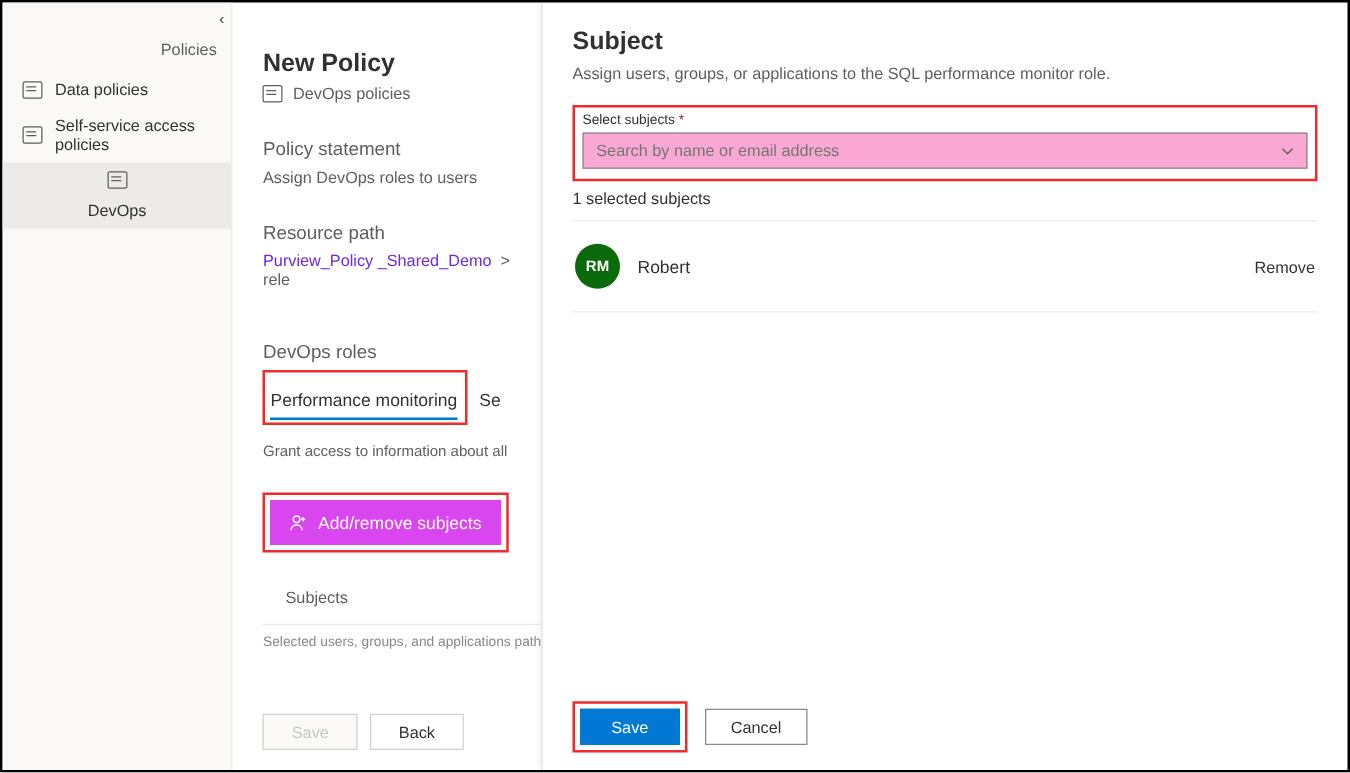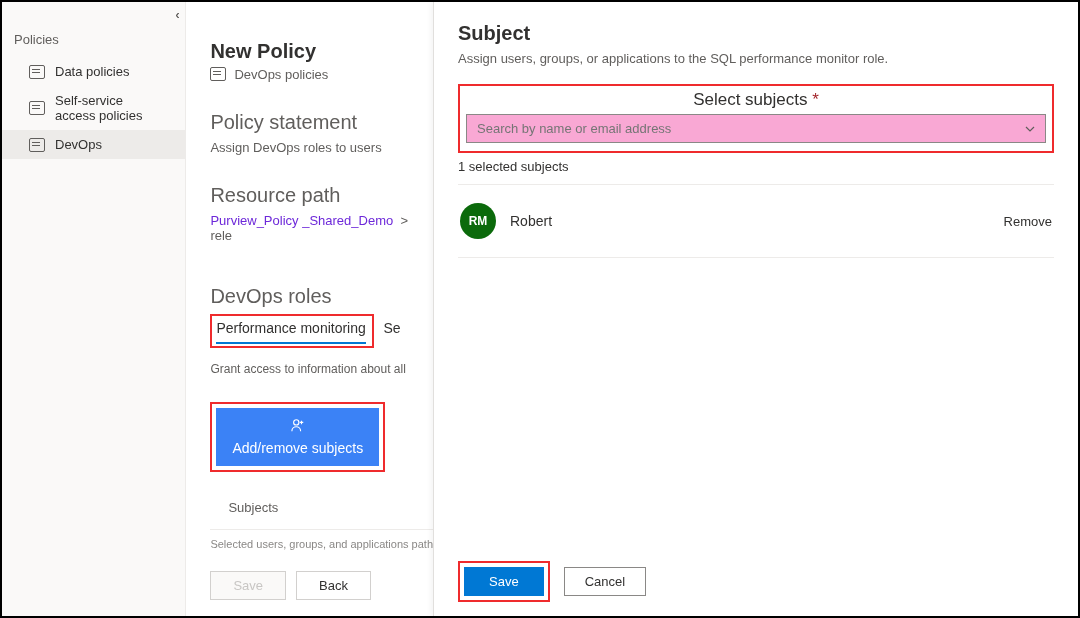--- a/index.html
+++ b/index.html
@@ -2,56 +2,56 @@
 <html><head>
 <meta charset="utf-8">
 <style>
 * { box-sizing: border-box; margin: 0; padding: 0; }
 body { font-family: "Segoe UI", Arial, sans-serif; font-size: 13px; color: #323130; background: #fff; }
 .app { width: 1080px; height: 618px; border: 2px solid #000; display: flex; position: relative; overflow: hidden; }
 
 
 .sidebar { width: 218px; background: #faf9f8; border-right: 1px solid #edebe9; display: flex; flex-direction: column; padding-top: 6px; }
 .collapse-row { display: flex; justify-content: flex-end; padding: 0 10px 4px; color: #605e5c; }
-.sidebar-title { padding: 6px 12px 10px; color: #605e5c; font-size: 13px; }
-.sidebar-item { display: flex; align-items: center; gap: 10px; padding: 7px 27px; cursor: pointer; color: #323130; }
-.sidebar-item.active { background: #edebe9; }
+.sidebar-title { padding: 6px 12px 10px; color: #605e5c; font-size: 13px; text-align: right; }
+.sidebar-item { display: flex; align-items: center; gap: 10px; padding: 7px 16px; cursor: pointer; color: #323130; }
+.sidebar-item.active { background: #edebe9; flex-direction: column; }
 .icon-box { width: 16px; height: 14px; border: 1.2px solid #605e5c; border-radius: 2px; position: relative; flex-shrink:0; }
 .icon-box::after { content: ""; position: absolute; left: 2px; top: 3px; width: 8px; height: 1px; background: #605e5c; box-shadow: 0 3px 0 #605e5c; }
 
 
 .middle { flex: 0 0 222px; padding: 38px 0 0 24px; position: relative; }
 .h-newpolicy { font-size: 20px; font-weight: 600; color: #323130; margin-bottom: 4px; }
-.crumb-row { display: flex; align-items: flex-start; gap: 8px; color: #605e5c; font-size: 13px; margin-bottom: 26px; }
-.section-h { font-size: 20px; color: #605e5c; margin-bottom: 6px; margin-top: 29px; }
+.crumb-row { display: flex; align-items: flex-end; gap: 8px; color: #605e5c; font-size: 13px; margin-bottom: 26px; }
+.section-h { font-size: 15px; color: #605e5c; margin-bottom: 6px; margin-top: 29px; }
 .section-sub { font-size: 13px; color: #605e5c; margin-bottom: 24px; }
 .resource-path { font-size: 13px; color: #605e5c; margin-bottom: 42px; }
 .resource-path .seg1 { color: #6d28d9; }
 .tabs-row { display: flex; gap: 18px; align-items: flex-end; margin-bottom: 6px; }
 .tab { font-size: 14px; color: #323130; padding-bottom: 6px; cursor: pointer; }
 .tab.active { color: #323130; border-bottom: 2px solid #0078d4; font-weight: 400; }
 .tab-partial { color: #323130; }
 .redbox { border: 2.5px solid #ef2b2d; }
-.tab-redbox { padding: 4px 6px 2px 4px; display: inline-block; margin-bottom: 8px; }
+.tab-redbox { padding: 14px 6px 2px 4px; display: inline-block; margin-bottom: 8px; }
 .tab-desc { font-size: 12px; color: #605e5c; margin-top: 6px; margin-bottom: 26px; white-space: nowrap; overflow: hidden; }
 .addremove-wrap { display: inline-block; padding: 4px; }
-.addremove-btn { background: #3b82f6; color: #fff; border: none; padding: 10px 16px; font-size: 14px; cursor: pointer; display: inline-flex; align-items: center; gap: 8px; flex-direction: column; }
+.addremove-btn { background: #d946ef; color: #fff; border: none; padding: 10px 16px; font-size: 14px; cursor: pointer; display: inline-flex; align-items: center; gap: 8px; }
 .person-plus { width: 14px; height: 14px; }
 .subjects-h { font-size: 13px; color: #605e5c; margin: 28px 0 14px 18px; }
 .subjects-desc { font-size: 11px; color: #8a8886; margin-bottom: 34px; white-space: nowrap; overflow: hidden; }
 .bottom-row { display: flex; gap: 10px; position: absolute; bottom: 16px; left: 24px; }
 .btn-ghost { border: 1px solid #d2d0ce; background: #fff; color: #a19f9d; padding: 6px 22px; font-size: 13px; cursor: pointer; }
 .btn-ghost.disabled { color: #c8c6c4; background:#faf9f8; }
 .btn-ghost.normal { color: #323130; }
 
 
 .panel { flex: 1; border-left: 1px solid #e1dfdd; padding: 20px 24px 0; position: relative; box-shadow: -2px 0 6px rgba(0,0,0,0.05); }
 .panel-title { font-size: 20px; font-weight: 600; margin-bottom: 6px; }
 .panel-sub { font-size: 13px; color: #605e5c; margin-bottom: 18px; }
-.field-label { font-size: 17px; color: #323130; margin-bottom: 4px; text-align: center; }
+.field-label { font-size: 11px; color: #323130; margin-bottom: 4px; }
 .req { color: #a4262c; }
 .search-input { width: 580px; border: 1px solid #8a8886; padding: 6px 30px 6px 10px; font-size: 13px; color: #605e5c; background: #f9a8d4; position: relative; }
 .input-wrap { position: relative; width: 580px; }
 .chev { position: absolute; right: 10px; top: 50%; transform: translateY(-50%); width: 12px; height: 12px; pointer-events: none; }
 .selcount { font-size: 13px; color: #323130; margin: 6px 0 10px; }
 .subject-row { display: flex; align-items: center; padding: 18px 2px; border-top: 1px solid #edebe9; border-bottom: 1px solid #edebe9; }
 .avatar { width: 36px; height: 36px; border-radius: 50%; background: #0b6a0b; color: #fff; display: flex; align-items: center; justify-content: center; font-size: 12px; font-weight: 600; margin-right: 14px; }
 .subject-name { font-size: 14px; color: #323130; flex: 1; }
 .remove-link { font-size: 13px; color: #323130; cursor: pointer; }
 .panel-footer { position: absolute; bottom: 14px; left: 24px; display: flex; gap: 14px; align-items: center; }

